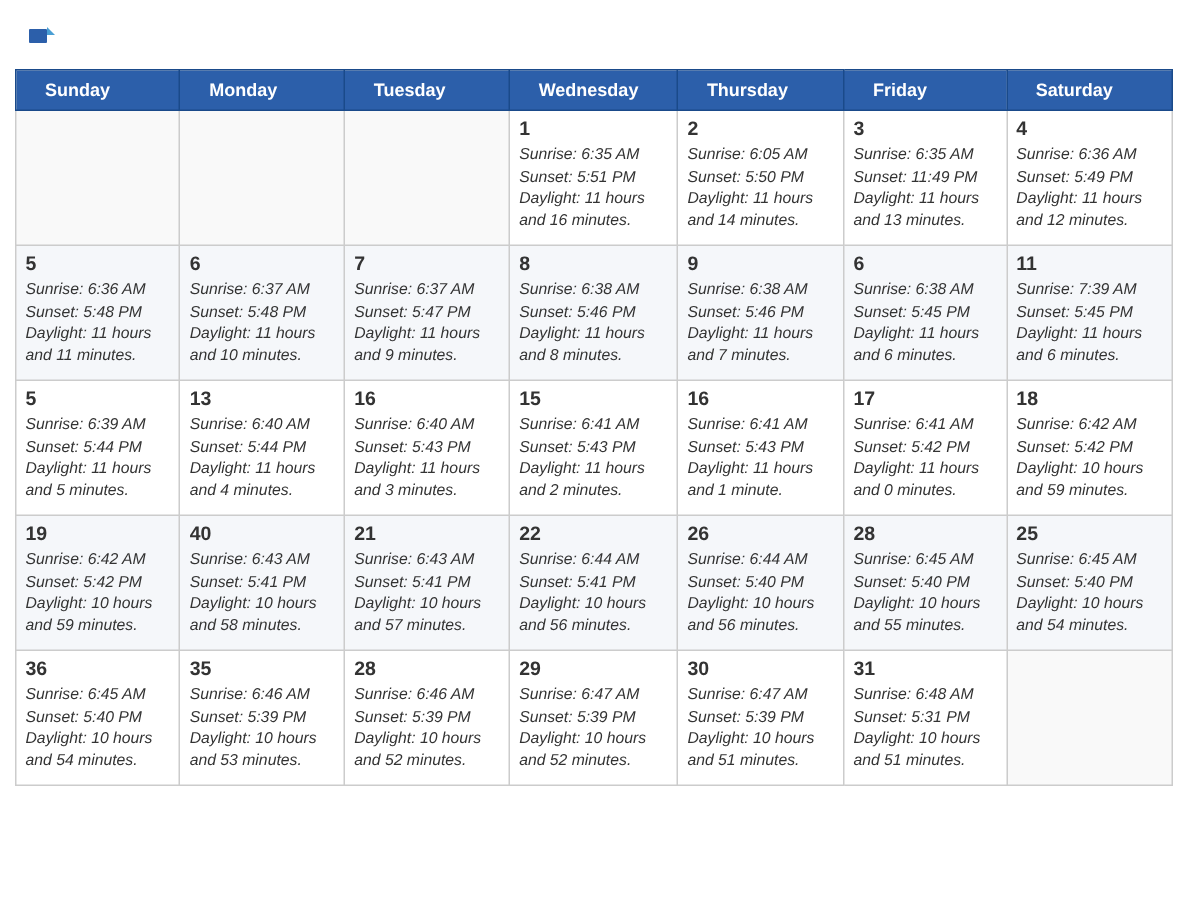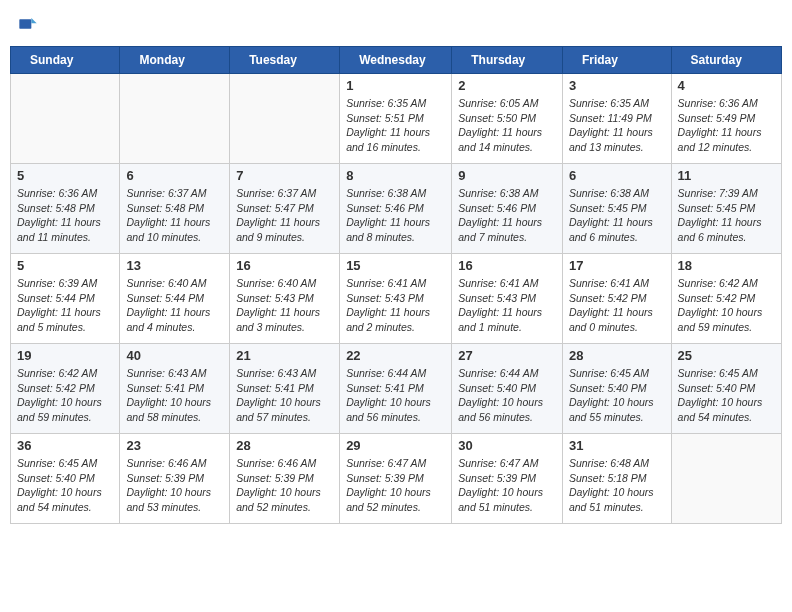--- a/index.html
+++ b/index.html
@@ -259,21 +259,21 @@
 Sunset: 5:41 PM
 Daylight: 10 hours and 57 minutes.</div>
         </td>
         <td>
           <div class="day-number">22</div>
           <div class="day-info">Sunrise: 6:44 AM
 Sunset: 5:41 PM
 Daylight: 10 hours and 56 minutes.</div>
         </td>
         <td>
-          <div class="day-number">27</div>
+          <div class="day-number">26</div>
           <div class="day-info">Sunrise: 6:44 AM
 Sunset: 5:40 PM
 Daylight: 10 hours and 56 minutes.</div>
         </td>
         <td>
           <div class="day-number">28</div>
           <div class="day-info">Sunrise: 6:45 AM
 Sunset: 5:40 PM
 Daylight: 10 hours and 55 minutes.</div>
         </td>
@@ -285,21 +285,21 @@
         </td>
       </tr>
       <tr class="week-row">
         <td>
           <div class="day-number">36</div>
           <div class="day-info">Sunrise: 6:45 AM
 Sunset: 5:40 PM
 Daylight: 10 hours and 54 minutes.</div>
         </td>
         <td>
-          <div class="day-number">23</div>
+          <div class="day-number">35</div>
           <div class="day-info">Sunrise: 6:46 AM
 Sunset: 5:39 PM
 Daylight: 10 hours and 53 minutes.</div>
         </td>
         <td>
           <div class="day-number">28</div>
           <div class="day-info">Sunrise: 6:46 AM
 Sunset: 5:39 PM
 Daylight: 10 hours and 52 minutes.</div>
         </td>
@@ -311,19 +311,19 @@
         </td>
         <td>
           <div class="day-number">30</div>
           <div class="day-info">Sunrise: 6:47 AM
 Sunset: 5:39 PM
 Daylight: 10 hours and 51 minutes.</div>
         </td>
         <td>
           <div class="day-number">31</div>
           <div class="day-info">Sunrise: 6:48 AM
-Sunset: 5:18 PM
+Sunset: 5:31 PM
 Daylight: 10 hours and 51 minutes.</div>
         </td>
         <td class="empty-cell"></td>
       </tr>
     </tbody>
 </table>
 
 </body></html>

